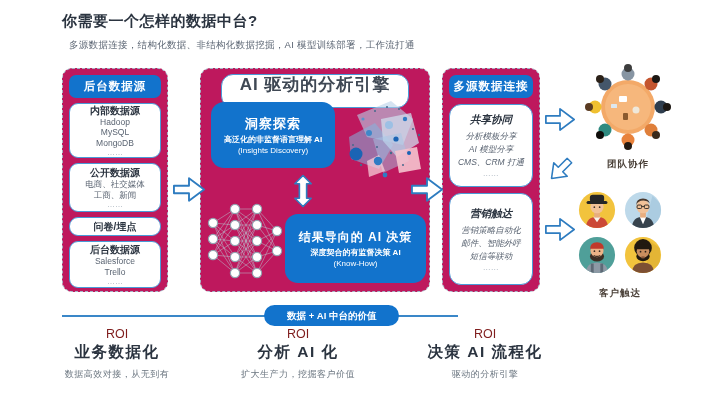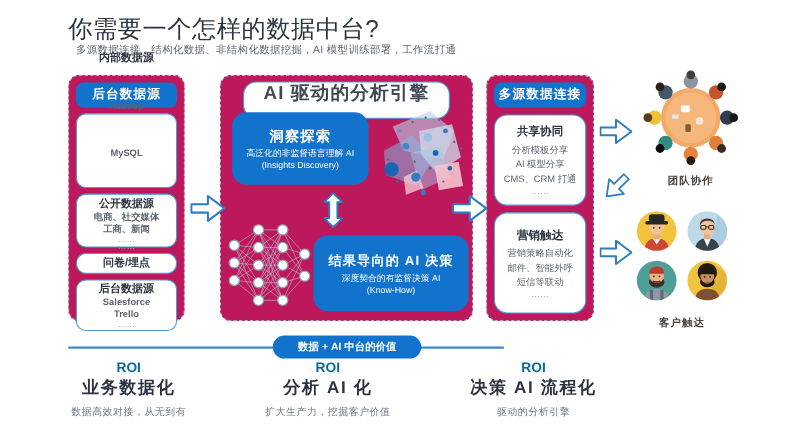--- a/index.html
+++ b/index.html
@@ -1,51 +1,51 @@
 <!DOCTYPE html>
 <html><head>
 <meta charset="utf-8">
 <style>
   * { margin:0; padding:0; box-sizing:border-box; }
   html,body { width:723px; height:400px; background:#fff; }
   body { font-family:"Liberation Sans","DejaVu Sans",sans-serif; }
   .canvas { position:relative; width:723px; height:400px; background:#fff; overflow:hidden; }
 
-  .title { position:absolute; left:62px; top:12px; font-size:22px; font-weight:normal; color:#2b3440; letter-spacing:.5px; }
+  .title { position:absolute; left:62px; top:12px; font-size:15px; font-weight:bold; color:#2b3440; letter-spacing:.5px; }
   .subtitle { position:absolute; left:69px; top:39px; font-size:9.5px; color:#5a6472; letter-spacing:.3px; }
 
   .panel { position:absolute; border:1.5px dashed #a6b5c6; border-radius:10px; background:#be185d; }
   #panel-backend { left:62px; top:68px; width:106px; height:224px; padding:6px; display:flex; flex-direction:column; gap:5px; }
   #panel-engine  { left:200px; top:68px; width:230px; height:224px; }
   #panel-front   { left:442px; top:68px; width:98px; height:224px; padding:6px; display:flex; flex-direction:column; gap:6px; }
 
   .panel-header { background:#1273cc; color:#fff; font-weight:bold; text-align:center; border-radius:7px;
                   height:23px; line-height:23px; font-size:11.5px; flex:0 0 23px; letter-spacing:1px; }
 
   .mini { border:1.5px solid #4a9ad8; border-radius:9px; background:#fff; text-align:center;
           display:flex; flex-direction:column; justify-content:center; padding:2px 1px; }
   .mini .t { font-size:10px; font-weight:bold; color:#2b3440; line-height:13px; }
-  .mini .l { font-size:8.5px; color:#5a6472; line-height:10.5px;font-weight:bold; }
+  .mini .l { font-size:8.5px; color:#5a6472; line-height:10.5px; }
   .mini .m { font-size:8px; color:#9aa6b2; line-height:9px; }
-  .h1a { height:68px;gap:32px; } .h1b { height:49px; } .h1c { height:23px; } .h1d { height:47px; }
+  .h1a { height:55px; } .h1b { height:49px; } .h1c { height:23px; } .h1d { height:47px; }
 
   .engine-header { position:absolute; left:20px; right:20px; top:5px; height:34px; line-height:20px;
                    background:#fff; border:1.3px solid #4a9ad8; border-radius:12px; text-align:center;
                    font-size:17px; color:#3f4854; font-weight:600; letter-spacing:1px; }
   .blue-box { position:absolute; background:#1273cc; border-radius:13px; color:#fff; text-align:center;
               display:flex; flex-direction:column; justify-content:center; gap:1px; }
   #insight  { left:10px; top:33px; width:124px; height:66px; }
   #decision { left:84px; top:145px; width:141px; height:69px; }
   .bb-title { font-size:13px; font-weight:bold; letter-spacing:1px; }
   #decision .bb-title { font-size:12px; }
-  .bb-sub { font-size:8px; font-weight:normal; }
+  .bb-sub { font-size:8px; font-weight:bold; }
   .bb-cap { font-size:8px; }
 
   .front-box { border:1.5px solid #4a9ad8; border-radius:12px; background:#fff; text-align:center;
-               display:flex; flex-direction:column; justify-content:center; gap:1px; }
+               display:flex; flex-direction:column; justify-content:center; gap:1px;font-style:italic; }
   #front-1 { flex:1; } #front-2 { flex:1.1; }
   .fb-t { font-size:10.5px; font-weight:bold; color:#2b3440; margin-bottom:2px; }
   .fb-l { font-size:8.5px; color:#5a6472; line-height:12px; }
   .fb-m { font-size:8px; color:#9aa6b2; }
 
   .arrow { position:absolute; }
   #arr-backend-engine { left:173px; top:176px; width:32px; height:27px; }
   #arr-engine-front   { left:411px; top:176px; width:32px; height:27px; }
   #arr-front-team     { left:545px; top:107px; width:30px; height:25px; }
   #arr-feedback       { left:547px; top:158px; width:27px; height:23px; transform:rotate(135deg); }
@@ -58,27 +58,27 @@
   #team-svg   { position:absolute; left:578px; top:60px; width:100px; height:95px; }
   #team-label { position:absolute; left:578px; top:158px; width:100px; text-align:center;
                 font-size:9.5px; color:#4a4038; font-weight:600; letter-spacing:1px; }
   #avatars { position:absolute; left:578px; top:191px; width:84px; display:grid;
              grid-template-columns:38px 38px; gap:7px 8px; }
   .avatar svg { width:38px; height:38px; display:block; }
   #cust-label { position:absolute; left:578px; top:287px; width:84px; text-align:center;
                 font-size:9.5px; color:#4a4038; font-weight:600; letter-spacing:1px; }
 
   #banner-line { position:absolute; left:62px; top:315px; width:396px; height:2px; background:#3a87c8; }
-  #banner-pill { position:absolute; left:248px; top:305px; height:21px; line-height:21px; padding:0 23px;
+  #banner-pill { position:absolute; left:264px; top:305px; height:21px; line-height:21px; padding:0 23px;
                  background:#1273cc; color:#fff; border-radius:11px; text-align:left;
                  font-size:9.5px; font-weight:bold; z-index:2; }
 
   .roi { position:absolute; top:327px; width:170px; text-align:center; }
   #roi-1 { left:32px; } #roi-2 { left:213px; } #roi-3 { left:400px; }
-  .roi-tag  { font-size:12.5px; font-weight:bold; color:#0369a1; }
+  .roi-tag  { font-size:12.5px; font-weight:normal; color:#7f1d1d; }
   .roi-title{ font-size:15.5px; font-weight:bold; color:#2b3440; margin-top:1px; letter-spacing:1.5px; }
   .roi-desc { font-size:9px; color:#6b7680; margin-top:5px; letter-spacing:.5px; }
 </style>
 </head>
 <body>
 
 <div class="canvas">
 
   <div class="title">你需要一个怎样的数据中台?</div>
   <div class="subtitle">多源数据连接，结构化数据、非结构化数据挖掘，AI 模型训练部署，工作流打通</div>

